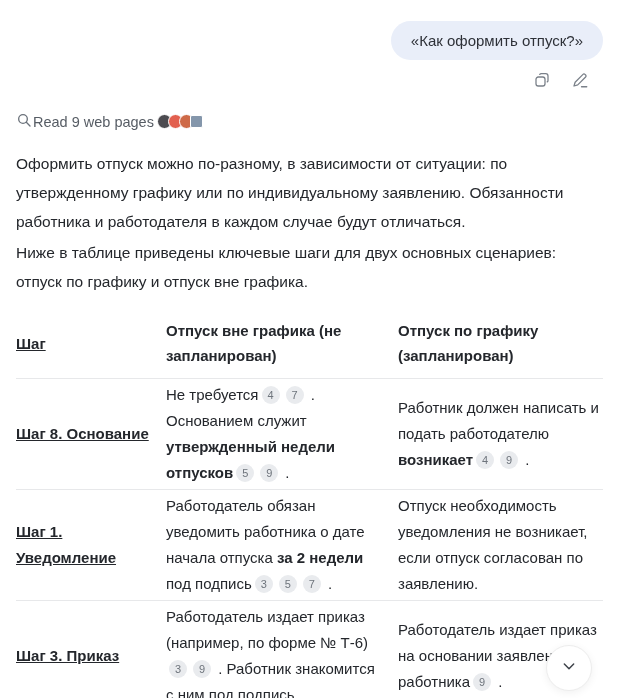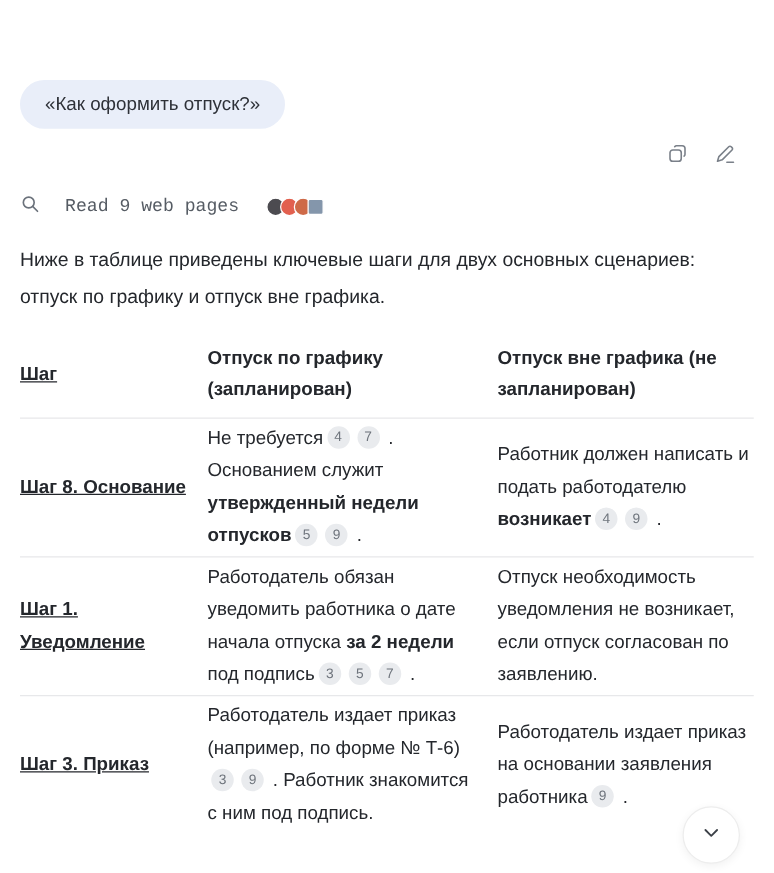--- a/index.html
+++ b/index.html
@@ -7,37 +7,37 @@
   body {
     font-family: "Liberation Sans", sans-serif;
     background: #ffffff;
     color: #24272c;
     position: relative;
     overflow: hidden;
   }
   .wrap { padding: 0 16px; }
 
   
-  .bubble-row { display: flex; padding-top: 32px; margin-top: 32px; }
+  .bubble-row { display: flex; justify-content: flex-end; padding-top: 21px; }
   .bubble {
     background: #e9eef9;
     border-radius: 22px;
     padding: 11px 20px;
     font-size: 15px;
     color: #2e3138;
     white-space: nowrap;
   }
 
   
   .actions-row { display: flex; justify-content: flex-end; gap: 18px; margin-top: 10px; padding-right: 13px; }
   .icon-btn { width: 20px; height: 20px; color: #7a8089; cursor: pointer; display: inline-flex; align-items: center; justify-content: center; }
   .icon-btn svg { width: 18px; height: 18px; }
 
   
-  .search-row { display: flex; align-items: center; gap: 20px; margin-top: 22px; color: #565c64; font-size: 14.5px; cursor: pointer; font-family: Liberation Mono, monospace; }
+  .search-row { display: flex; align-items: center; gap: 1px; margin-top: 22px; color: #565c64; font-size: 14.5px; cursor: pointer; }
   .search-row svg { width: 16px; height: 16px; color: #6b727b; }
   .favicons { display: flex; align-items: center; margin-left: 2px; }
   .favicon { width: 15px; height: 15px; border-radius: 50%; border: 1px solid #ffffff; }
   .favicon + .favicon { margin-left: -4px; }
   .favicon.square { width: 13px; height: 13px; border-radius: 2px; }
 
   
   .para { font-size: 15.5px; line-height: 29px; margin-top: 2px; color: #24272c; }
   .para:first-of-type { margin-top: 18px; }
 
@@ -120,27 +120,28 @@
     </span>
     <span>Read 9 web pages</span>
     <span class="favicons" id="favicons">
         <span class="favicon" style="background: rgb(76, 75, 80);"></span>
         <span class="favicon" style="background: rgb(226, 96, 79);"></span>
         <span class="favicon" style="background: rgb(206, 106, 72);"></span>
         <span class="favicon square" style="background: rgb(132, 150, 171);"></span>
       </span>
   </div>
 
+  <p class="para">Оформить отпуск можно по-разному, в зависимости от ситуации: по утвержденному графику или по индивидуальному заявлению. Обязанности работника и работодателя в каждом случае будут отличаться.</p>
   <p class="para">Ниже в таблице приведены ключевые шаги для двух основных сценариев: отпуск по графику и отпуск вне графика.</p>
 
   <div class="table">
     <div class="thead">
       <div class="cell step">Шаг</div>
+      <div class="cell last">Отпуск вне графика (не запланирован)</div>
       <div class="cell">Отпуск по графику (запланирован)</div>
-      <div class="cell last">Отпуск вне графика (не запланирован)</div>
     </div>
 
     <div class="trow">
       <div class="cell step">Шаг 8. Основание</div>
       <div class="cell rich">Не требуется<span class="cite">4</span><span class="cite">7</span> . Основанием служит <b>утвержденный недели отпусков</b><span class="cite">5</span><span class="cite">9</span> .</div>
       <div class="cell last rich">Работник должен написать и подать работодателю <b>возникает</b><span class="cite">4</span><span class="cite">9</span> .</div>
     </div>
 
     <div class="trow">
       <div class="cell step">Шаг 1. Уведомление</div>

